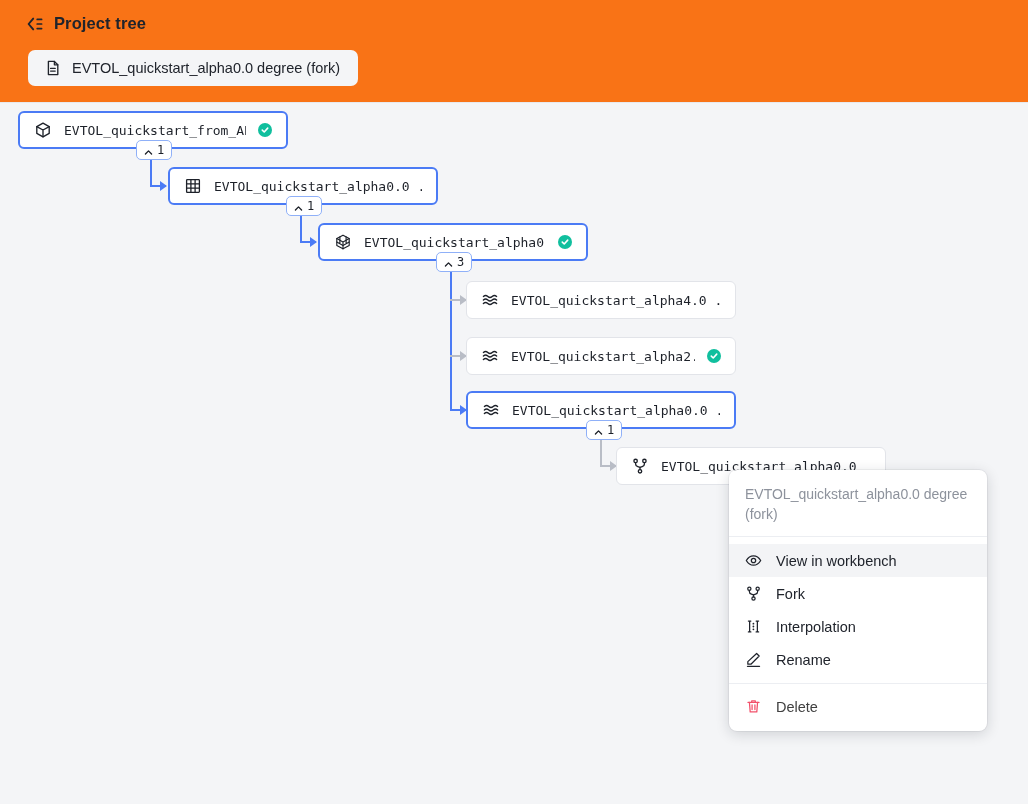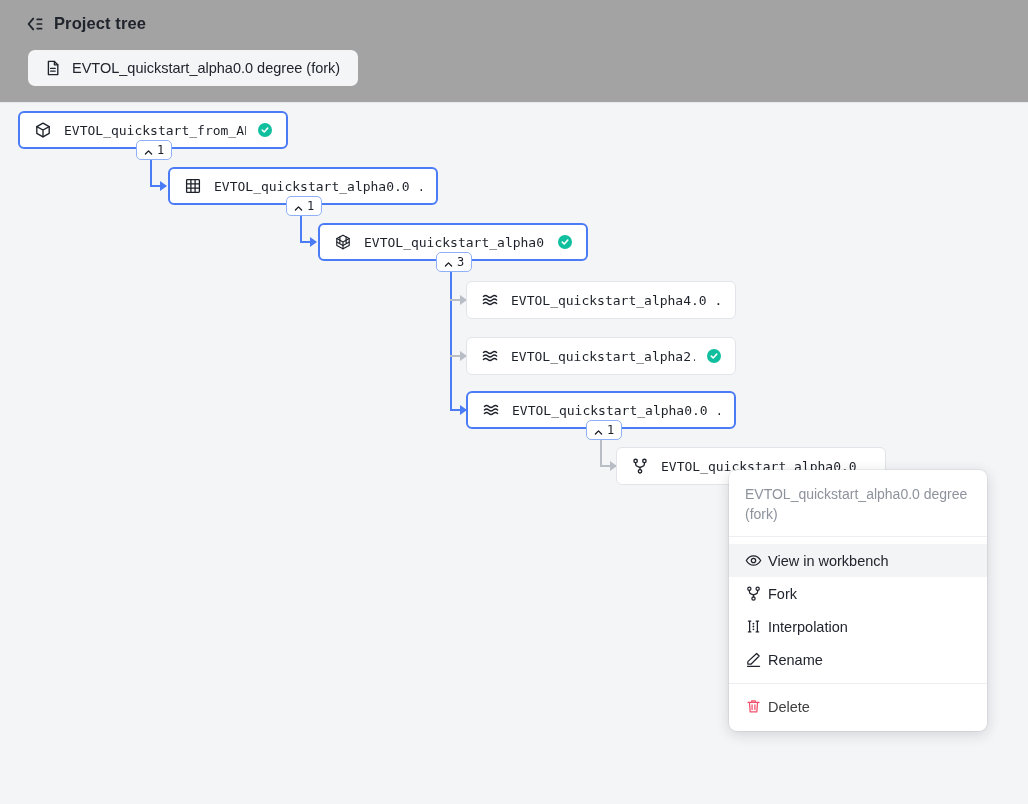--- a/index.html
+++ b/index.html
@@ -13,21 +13,21 @@
 
   
   .left-rail {
     position: absolute; left: 2px; top: 0; width: 2px; height: 804px;
     background: #5a5a5a;
   }
 
   
   .header {
     position: absolute; left: 0; top: 0; width: 1028px; height: 103px;
-    background: #a3a3a3;
+    background: #f97316;
     border-bottom: 1px solid #e7e9ee;
   }
   .hdr-title-row {
     position: absolute; left: 26px; top: 14px;
     display: flex; align-items: center; gap: 10px;
   }
   .hdr-title {
     font-size: 16.5px; font-weight: bold; color: #20242c;
     letter-spacing: .1px;
   }
@@ -113,21 +113,21 @@
     z-index: 20;
   }
   .ctx-header {
     padding: 14px 16px 12px 16px;
     font-size: 14px; line-height: 20px;
     color: #8d929c;
     word-break: break-all;
     border-bottom: 1px solid #eceef2;
   }
   .ctx-item {
-    display: flex; align-items: center; gap: 6px;
+    display: flex; align-items: center; gap: 14px;
     padding: 0 16px; height: 33px;
     font-size: 14.5px; color: #20242c;
   }
   .ctx-item.hl { background: #f3f4f6; }
   .ctx-item.danger { color: #404040; }
   .ctx-sep { height: 1px; background: #eceef2; margin: 7px 0 6px 0; }
   .ctx-icon { width: 17px; height: 17px; flex: 0 0 17px; display: block; }
   .ctx-first { margin-top: 7px; }
 </style>
 </head>

